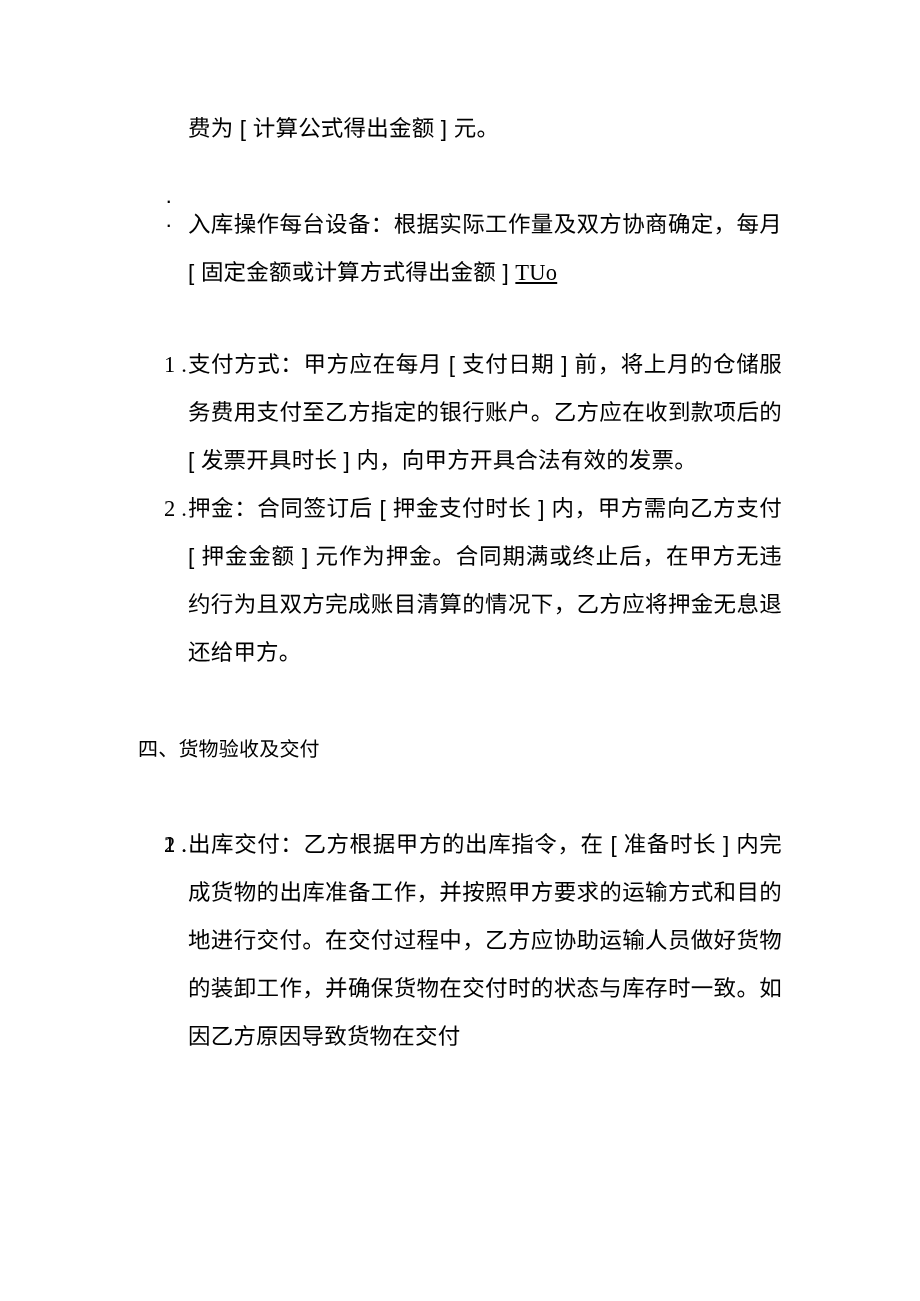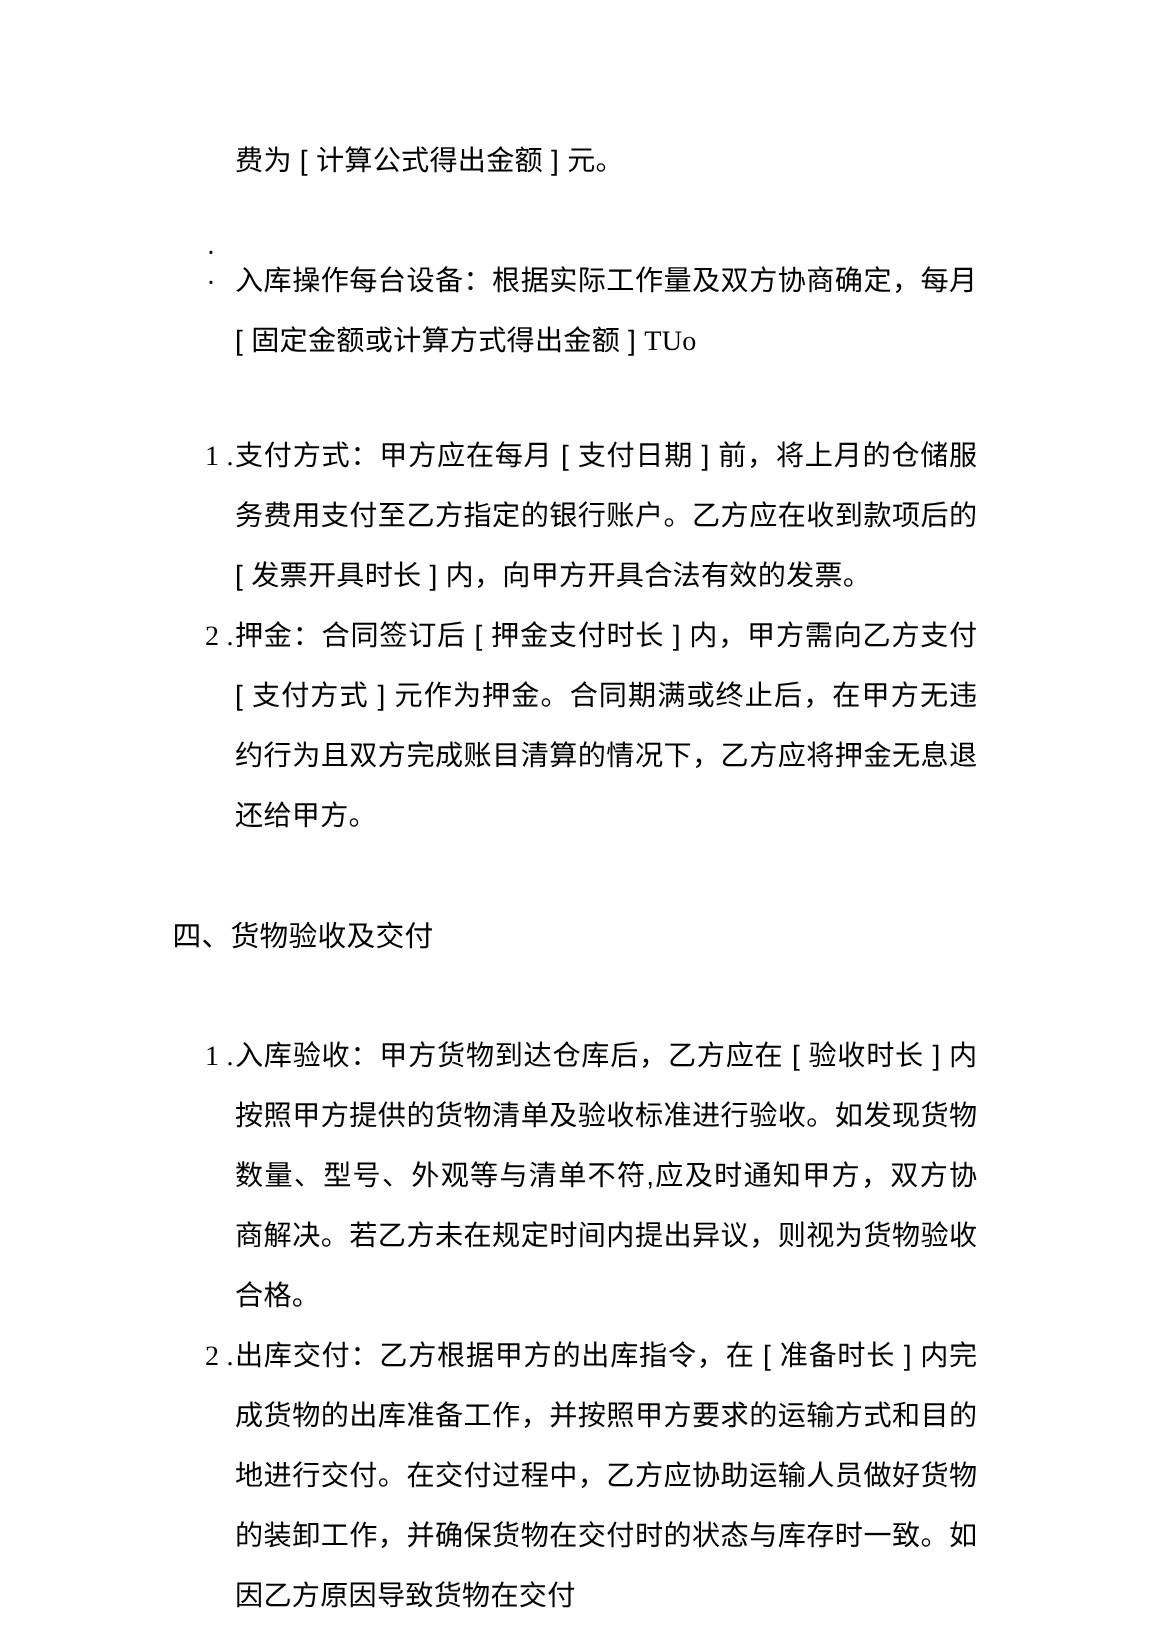--- a/index.html
+++ b/index.html
@@ -77,35 +77,36 @@
     line-height: 48px;
     font-family: "Liberation Serif", "DejaVu Serif", serif;
     font-size: 22.5px;
     white-space: pre;
     color: #000;
   }
 
   
   .heading {
     margin: 0;
-    font-size: 23px;
+    font-size: 20px;
     line-height: 48px;
     font-weight: normal;
     color: #000;
     letter-spacing: 0.2px;
   }
 
   
   .gap-sm { height: 24px; }
   .gap-md { height: 44px; }
   .gap-lg { height: 48px; }
 
   
   .serif-run {
     font-family: "Liberation Serif", "DejaVu Serif", serif;
+    text-decoration: underline;
   }
 </style>
 </head>
 <body>
 
 <div class="page">
   <div class="doc-body">
 
     <p class="blk cont">费为 [ 计算公式得出金额 ] 元。</p>
 
@@ -124,32 +125,31 @@
 
     <div class="gap-md"></div>
 
     <div class="blk num-item">
       <span class="marker">1 .</span>
       <span>支付方式：甲方应在每月 [ 支付日期 ] 前，将上月的仓储服务费用支付至乙方指定的银行账户。乙方应在收到款项后的 [ 发票开具时长 ] 内，向甲方开具合法有效的发票。</span>
     </div>
 
     <div class="blk num-item">
       <span class="marker">2 .</span>
-      <span>押金：合同签订后 [ 押金支付时长 ] 内，甲方需向乙方支付 [ 支付方式 ] 元作为押金。合同期满或终止后，在甲方无违约行为且双方完成账目清算的情况下，乙方应将押金无息退还给甲方。</span>
+      <span>押金：合同签订后 [ 押金支付时长 ] 内，甲方需向乙方支付 [ 押金金额 ] 元作为押金。合同期满或终止后，在甲方无违约行为且双方完成账目清算的情况下，乙方应将押金无息退还给甲方。</span>
     </div>
 
     <div class="gap-lg"></div>
 
     <h2 class="heading">四、货物验收及交付</h2>
 
     <div class="gap-lg"></div>
 
     <div class="blk num-item">
       <span class="marker">1 .</span>
-      <span>入库验收：甲方货物到达仓库后，乙方应在 [ 验收时长 ] 内按照甲方提供的货物清单及验收标准进行验收。如发现货物数量、型号、外观等与清单不符,应及时通知甲方，双方协商解决。若乙方未在规定时间内提出异议，则视为货物验收合格。</span>
     </div>
 
     <div class="blk num-item">
       <span class="marker">2 .</span>
       <span>出库交付：乙方根据甲方的出库指令，在 [ 准备时长 ] 内完成货物的出库准备工作，并按照甲方要求的运输方式和目的地进行交付。在交付过程中，乙方应协助运输人员做好货物的装卸工作，并确保货物在交付时的状态与库存时一致。如因乙方原因导致货物在交付</span>
     </div>
 
   </div>
 </div>
 

